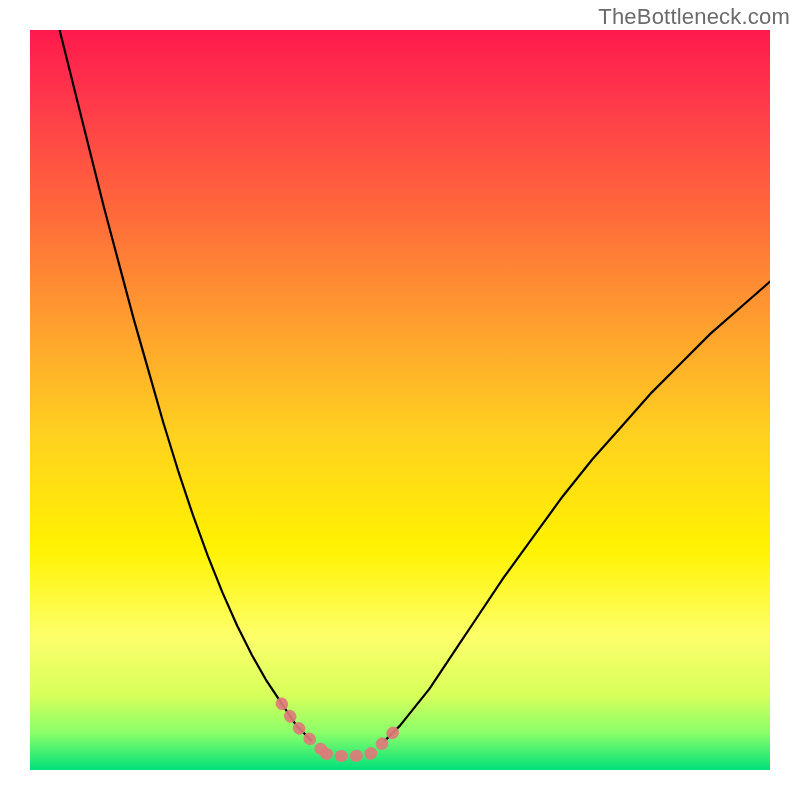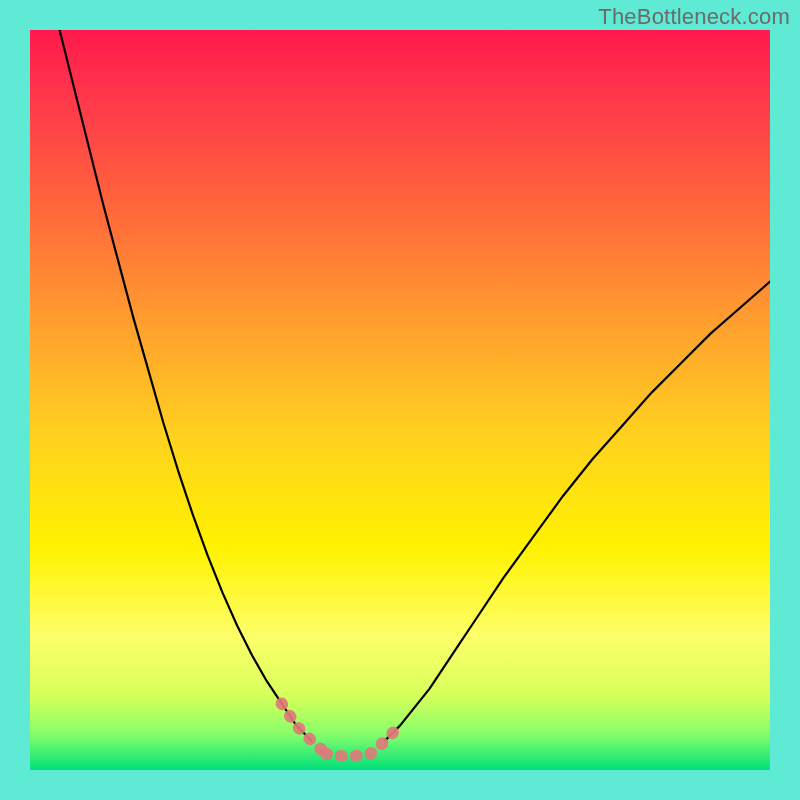--- a/index.html
+++ b/index.html
@@ -10,21 +10,21 @@
     background: #000;
     overflow: hidden;
     font-family: Arial, Helvetica, sans-serif;
   }
   .frame {
     position: absolute;
     left: 0;
     top: 0;
     width: 800px;
     height: 800px;
-    background: #5eead4;
+    background: #ffffff;
   }
   .watermark {
     position: absolute;
     top: 4px;
     right: 10px;
     color: #6b6b6b;
     font-size: 22px;
     font-weight: 400;
     letter-spacing: 0.2px;
     user-select: none;

